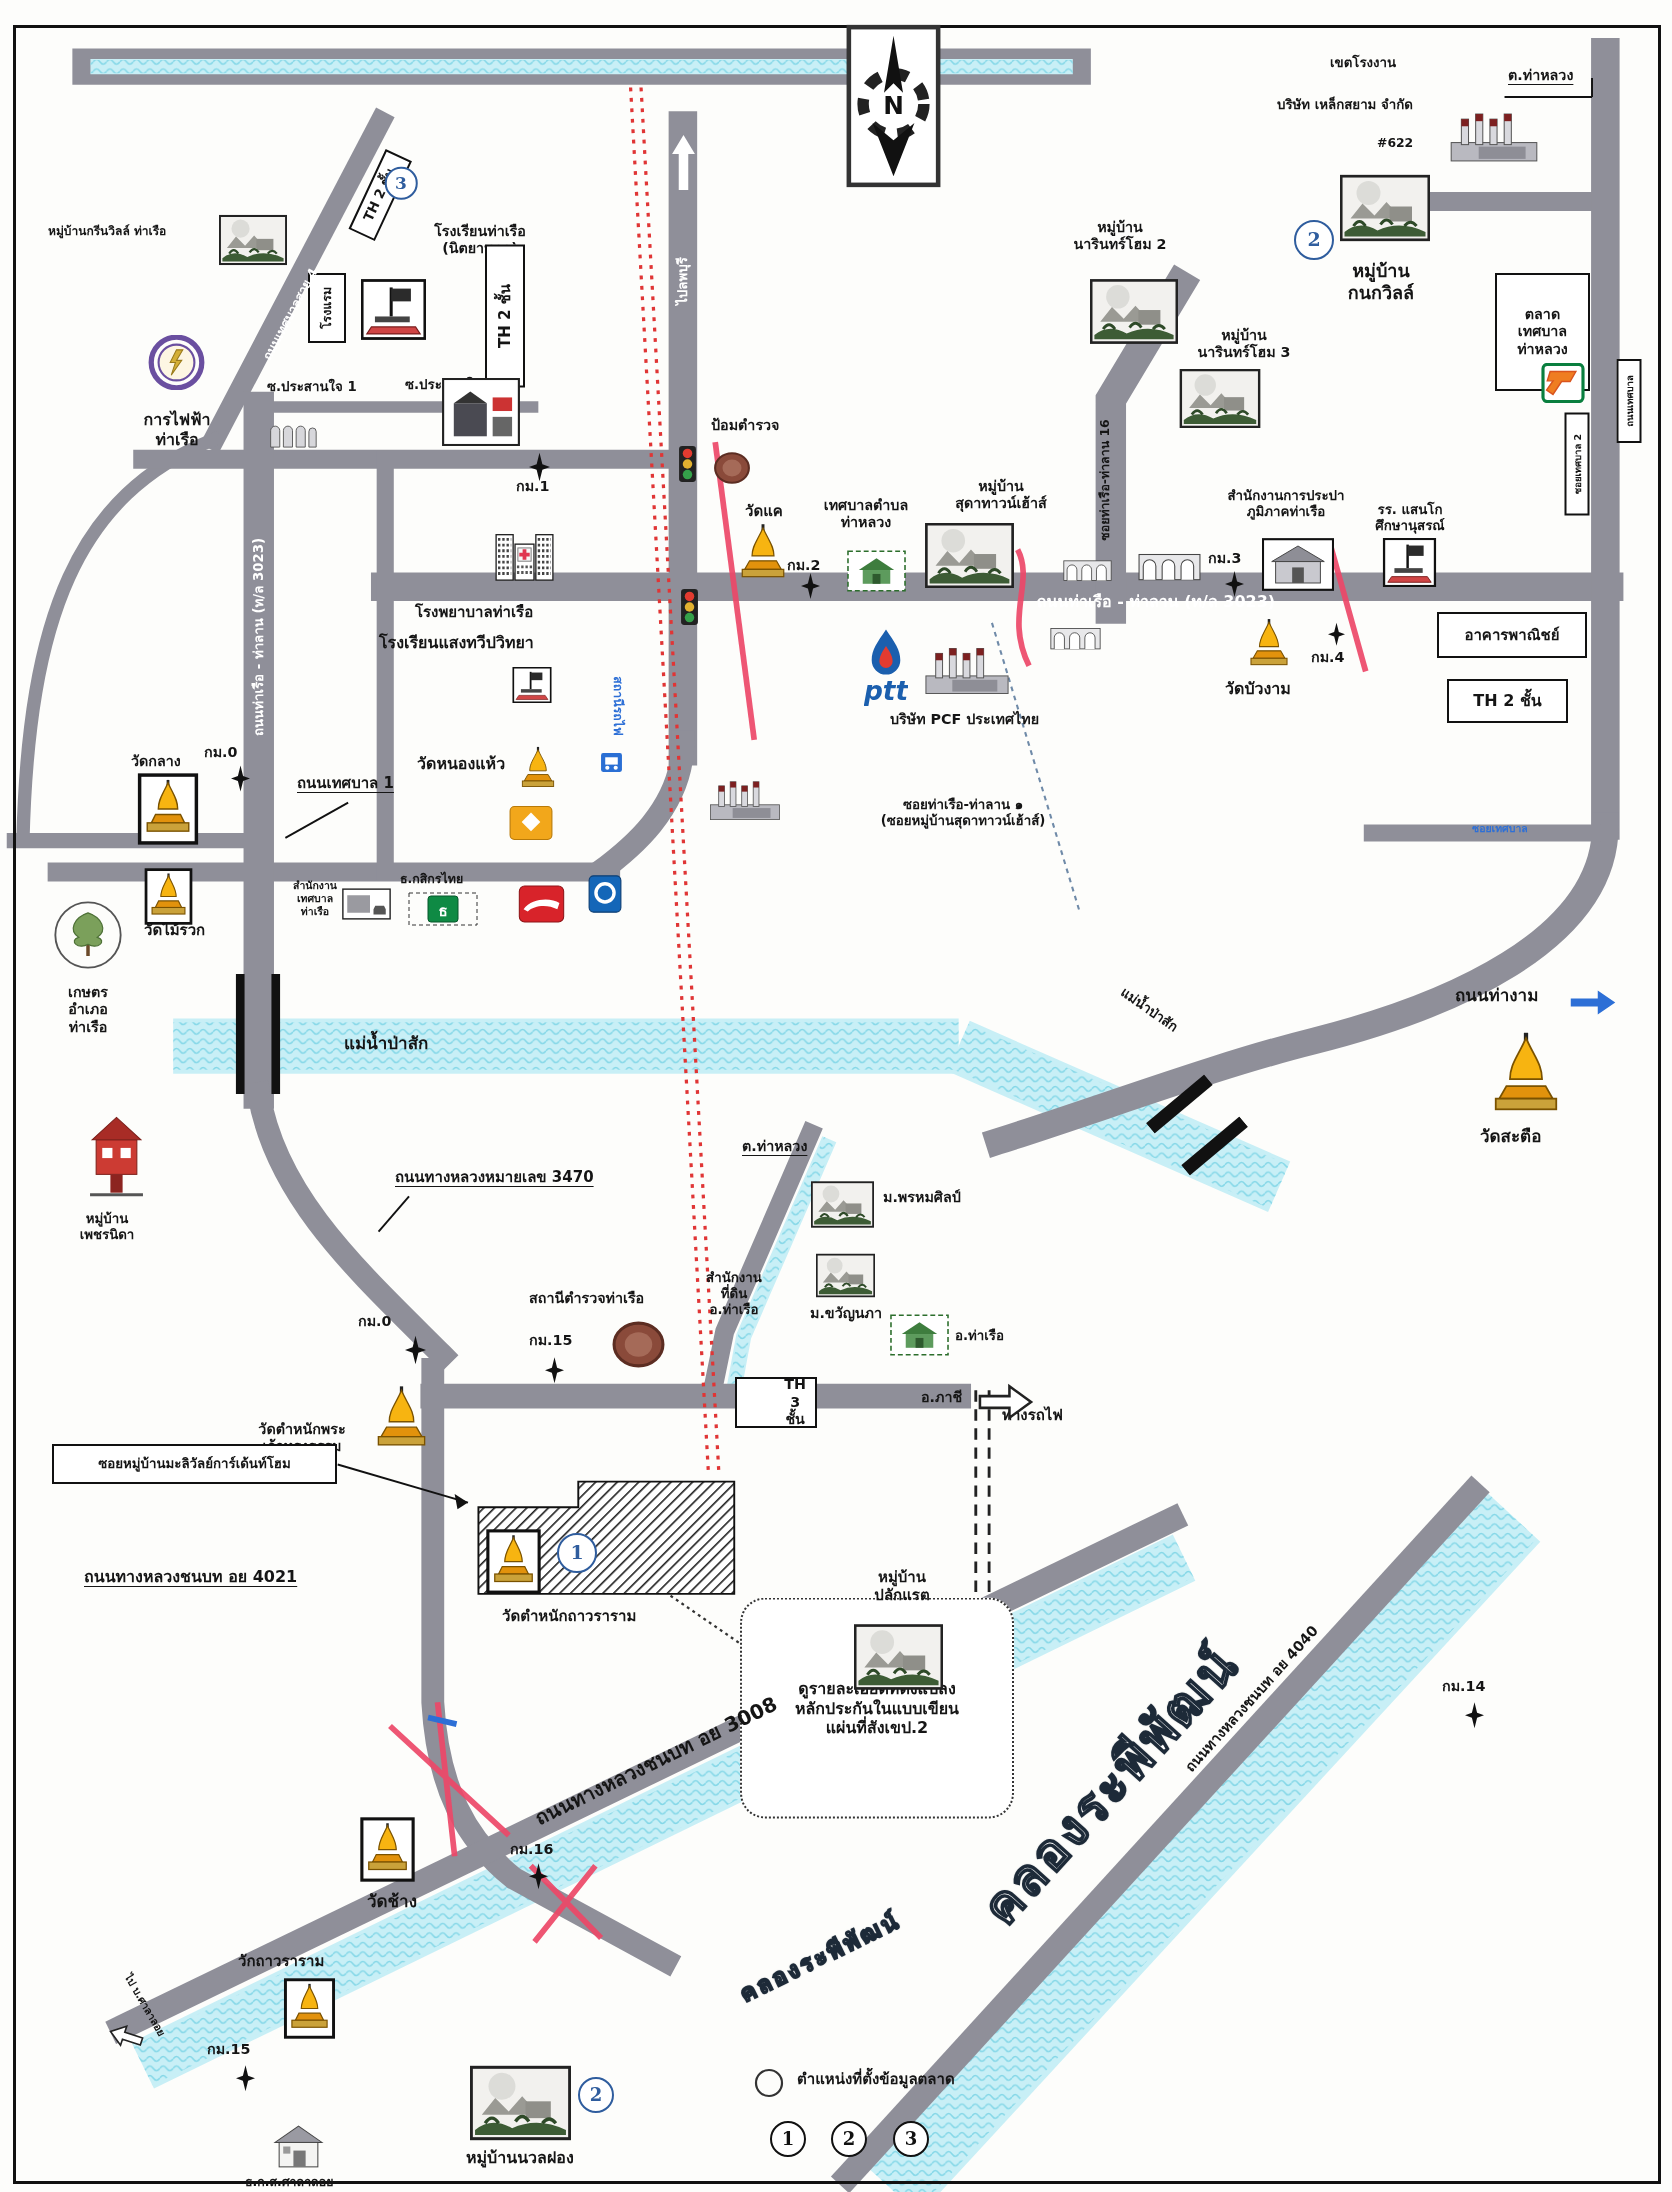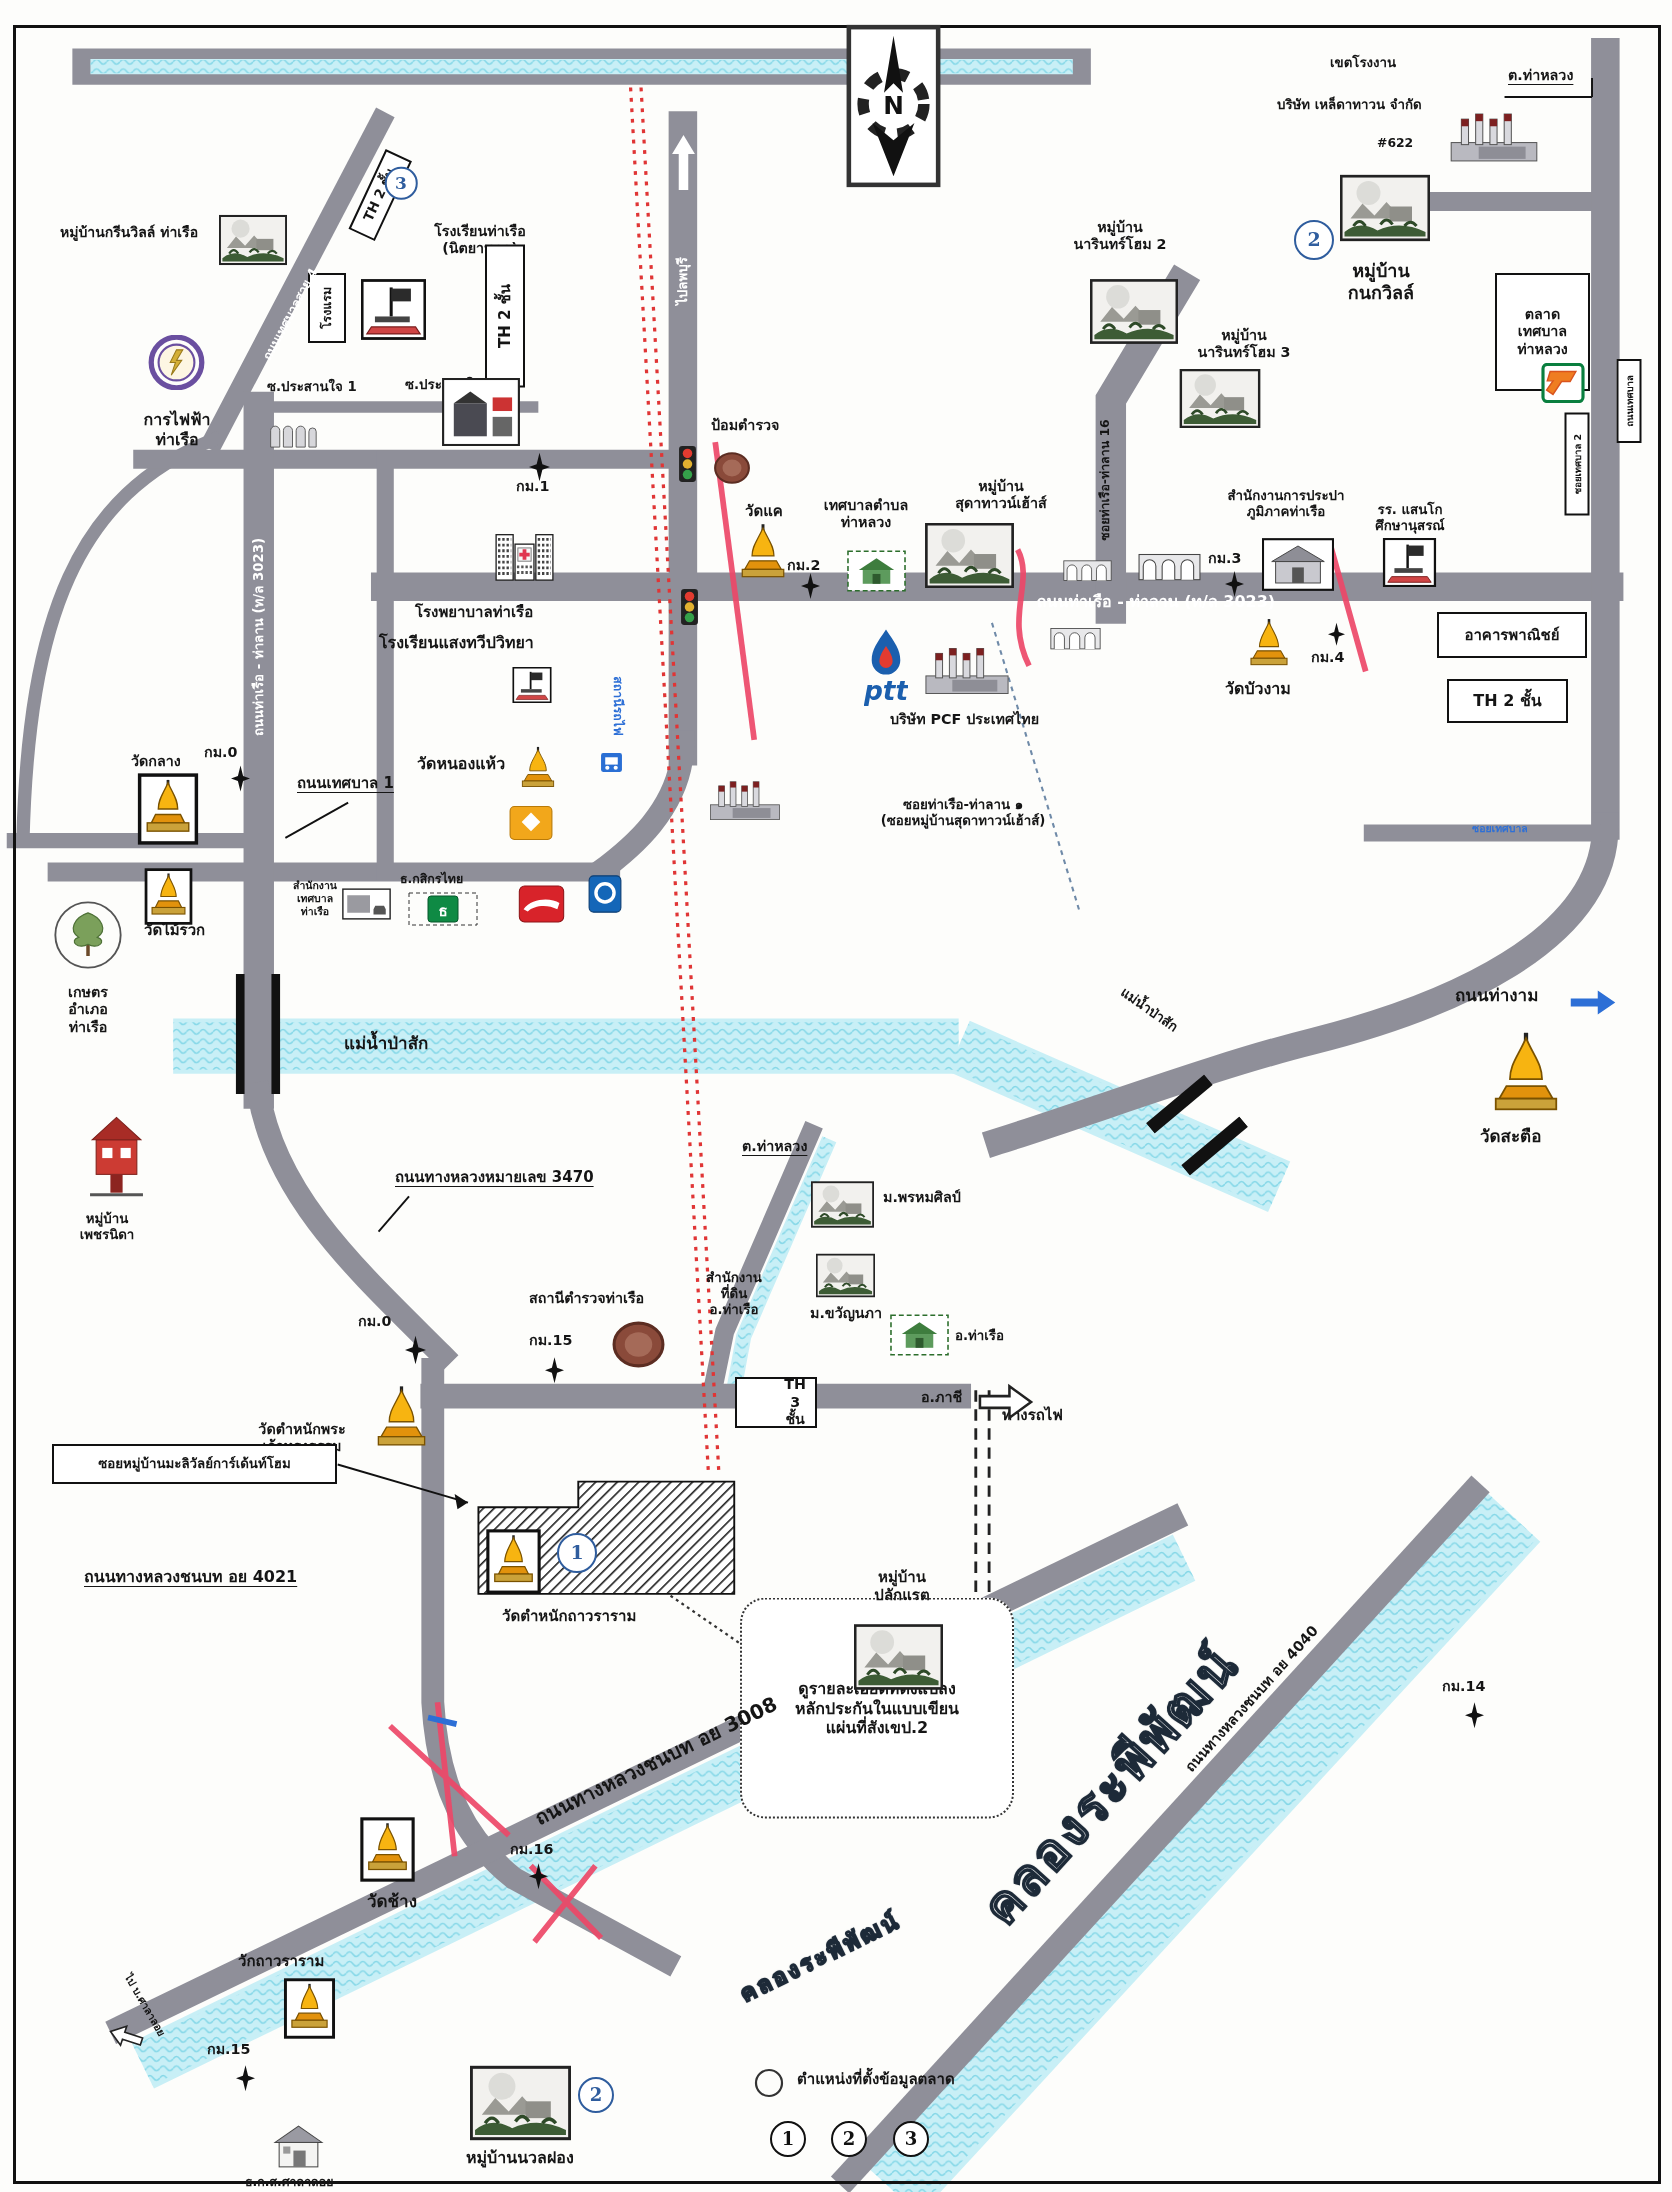--- a/index.html
+++ b/index.html
@@ -99,32 +99,32 @@
       <path d="M752,465 L793,778"></path>
       <path d="M1070,578 C1088,612 1056,648 1082,700"></path>
       <path d="M1398,570 L1436,706"></path>
       <path d="M410,1815 L535,1930 M460,1790 L478,1952"></path>
       <path d="M558,1962 L632,2038 M626,1962 L562,2042"></path>
     </g>
     <path d="M450,1806 L480,1813" stroke="#2d6fd6" stroke-width="6"></path>
   </svg>
 
   <div id="frame"></div>
-<div class="lbl" style="font-size: 14px; left: 60px; top: 224px;">หมู่บ้านกรีนวิลล์ ท่าเรือ</div>
+<div class="lbl" style="font-size: 12px; left: 48px; top: 224px;">หมู่บ้านกรีนวิลล์ ท่าเรือ</div>
     <div class="lbl" style="font-size: 14.3px; width: 152px; left: 480px; top: 240px; transform: translate(-50%, -50%);">โรงเรียนท่าเรือ
 (นิตยานุกูล)</div>
     <div class="lbl" style="font-size: 13.3px; left: 267px; top: 379px;">ซ.ประสานใจ 1</div>
     <div class="lbl" style="font-size: 13.3px; left: 405px; top: 377px;">ซ.ประสานใจ 2</div>
     <div class="lbl" style="font-size: 16px; width: 105px; left: 177px; top: 430px; transform: translate(-50%, -50%);">การไฟฟ้า
 ท่าเรือ</div>
     <div class="lbl k-b" style="font-size: 13.3px; width: 88px; height: 28.5px; left: 380px; top: 195px; transform: translate(-50%, -50%) rotate(-65deg);">TH 2 ชั้น</div>
     <div class="lbl k-b" style="font-size: 15px; width: 143px; height: 40px; left: 505px; top: 316px; transform: translate(-50%, -50%) rotate(-90deg);">TH 2 ชั้น</div>
     <div class="lbl k-b" style="font-size: 12.4px; width: 70px; height: 38px; left: 327px; top: 308px; transform: translate(-50%, -50%) rotate(-90deg);">โรงแรม</div>
     <div class="lbl" style="font-size: 13.3px; left: 1330px; top: 55px;">เขตโรงงาน</div>
-    <div class="lbl" style="font-size: 13.3px; left: 1277px; top: 97px;">บริษัท เหล็ดาทาวน จำกัด</div>
+    <div class="lbl" style="font-size: 13.3px; left: 1277px; top: 97px;">บริษัท เหล็กสยาม จำกัด</div>
     <div class="lbl" style="font-size: 12.4px; left: 1377px; top: 135px;">#622</div>
     <div class="lbl k-u" style="font-size: 14.3px; left: 1508px; top: 67px;">ต.ท่าหลวง</div>
     <div class="lbl" style="font-size: 18px; width: 124px; left: 1381px; top: 282px; transform: translate(-50%, -50%);">หมู่บ้าน
 กนกวิลล์</div>
     <div class="lbl k-b" style="font-size: 14.3px; width: 95px; height: 118px; left: 1495px; top: 273px;">ตลาด
 เทศบาล
 ท่าหลวง</div>
     <div class="lbl" style="font-size: 14.3px; width: 152px; left: 1120px; top: 236px; transform: translate(-50%, -50%);">หมู่บ้าน
 นารินทร์โฮม 2</div>
     <div class="lbl" style="font-size: 14.3px; width: 143px; left: 1244px; top: 344px; transform: translate(-50%, -50%);">หมู่บ้าน

